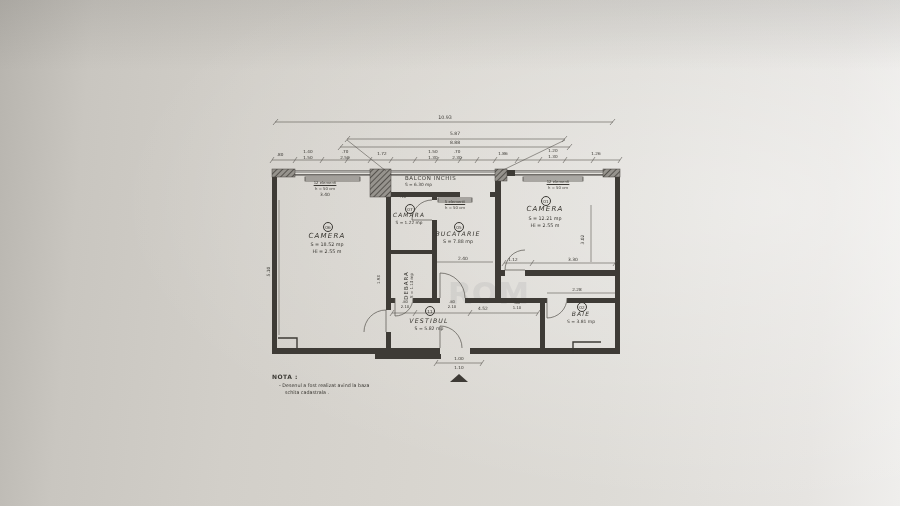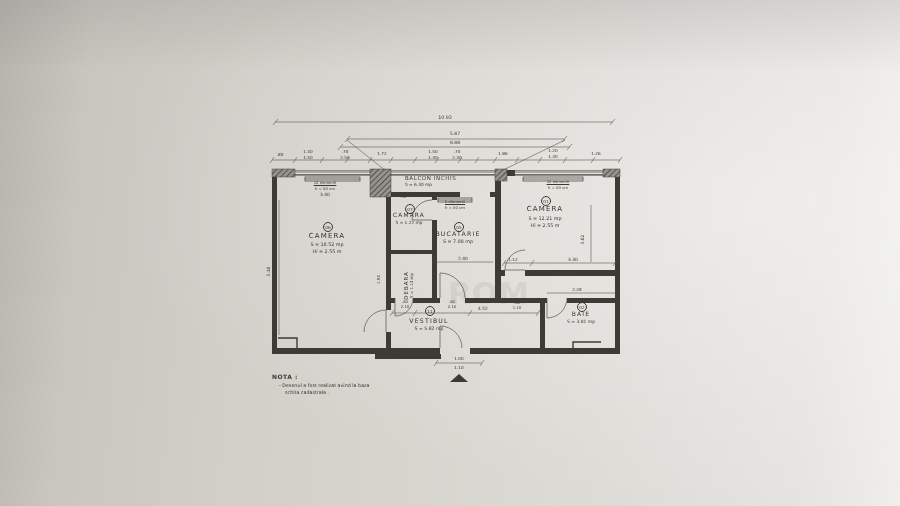--- a/index.html
+++ b/index.html
@@ -11,21 +11,21 @@
       radial-gradient(120% 100% at 85% 40%, rgba(255,255,255,0.38), rgba(255,255,255,0) 60%),
       linear-gradient(95deg,#b7b4ae 0%,#c9c6c0 10%,#d2cfc9 28%,#d8d5cf 48%,#dddbd6 68%,#e6e4e1 90%,#efeeec 100%);
   }
   .watermark{position:absolute;z-index:1;color:rgba(122,124,132,0.16);font-weight:bold;line-height:1;}
   .plan{position:absolute;left:255px;top:100px;width:380px;height:310px;z-index:2;}
   .plan svg{position:absolute;left:0;top:0;}
   .lbl{position:absolute;color:#3a3833;white-space:nowrap;line-height:1;z-index:3;}
   .c{transform:translateX(-50%);}
   .u{text-decoration:underline;}
   .rotv{transform:rotate(-90deg);transform-origin:left bottom;}
-  .rn{letter-spacing:1.2px;color:#34322c;}
+  .rn{letter-spacing:1.2px;color:#34322c;font-style:italic;}
   .circ{position:absolute;width:8px;height:8px;border:0.7px solid #3a3833;border-radius:50%;
         font-size:4.2px;display:flex;align-items:center;justify-content:center;color:#3a3833;z-index:3;}
   .debara-block{position:absolute;left:130px;top:178px;width:50px;height:15px;text-align:center;
         transform:rotate(-90deg);z-index:3;color:#3a3833;}
   .debara-block .l1{font-size:5.5px;letter-spacing:1px;line-height:1.2;}
   .debara-block .l2{font-size:4px;line-height:1.2;}
   .note-head{font-weight:bold;letter-spacing:0.5px;}
 </style>
 </head>
 <body>

